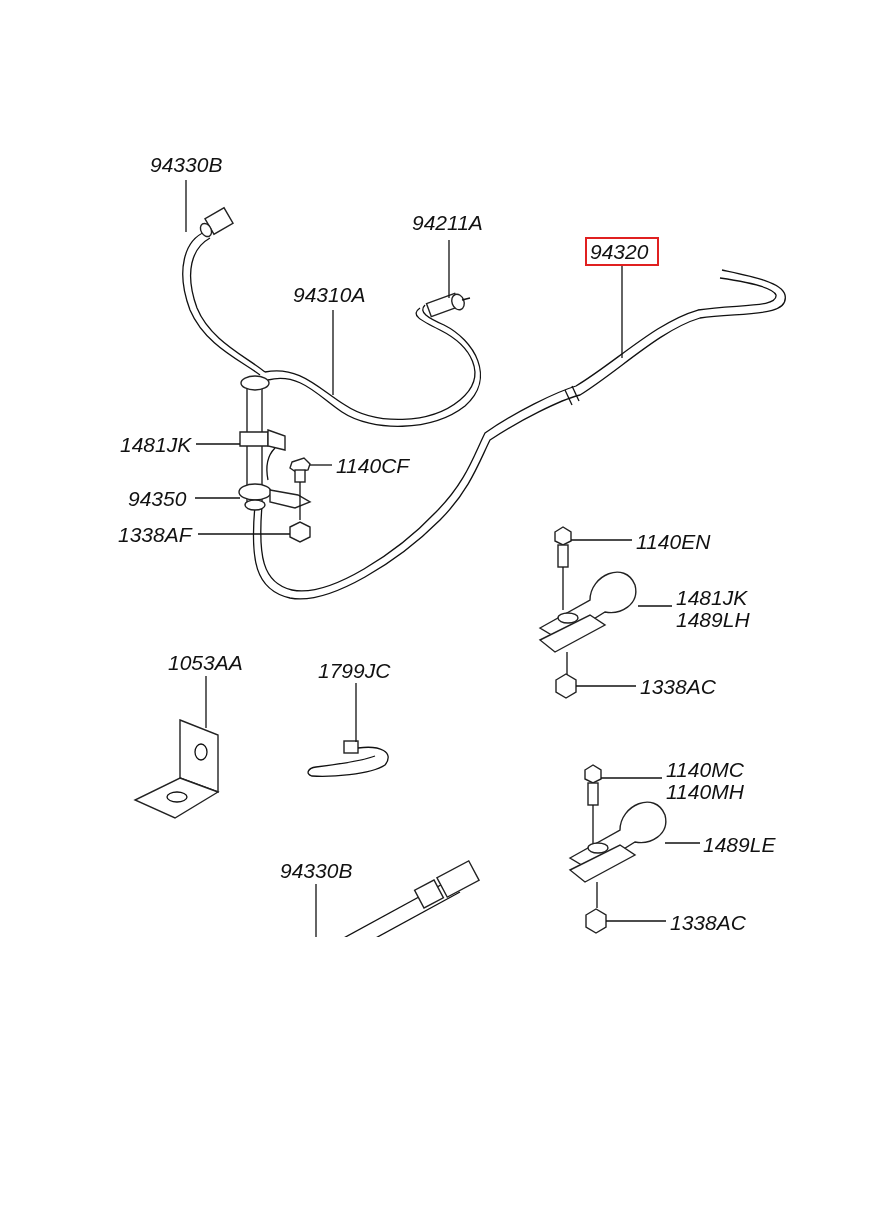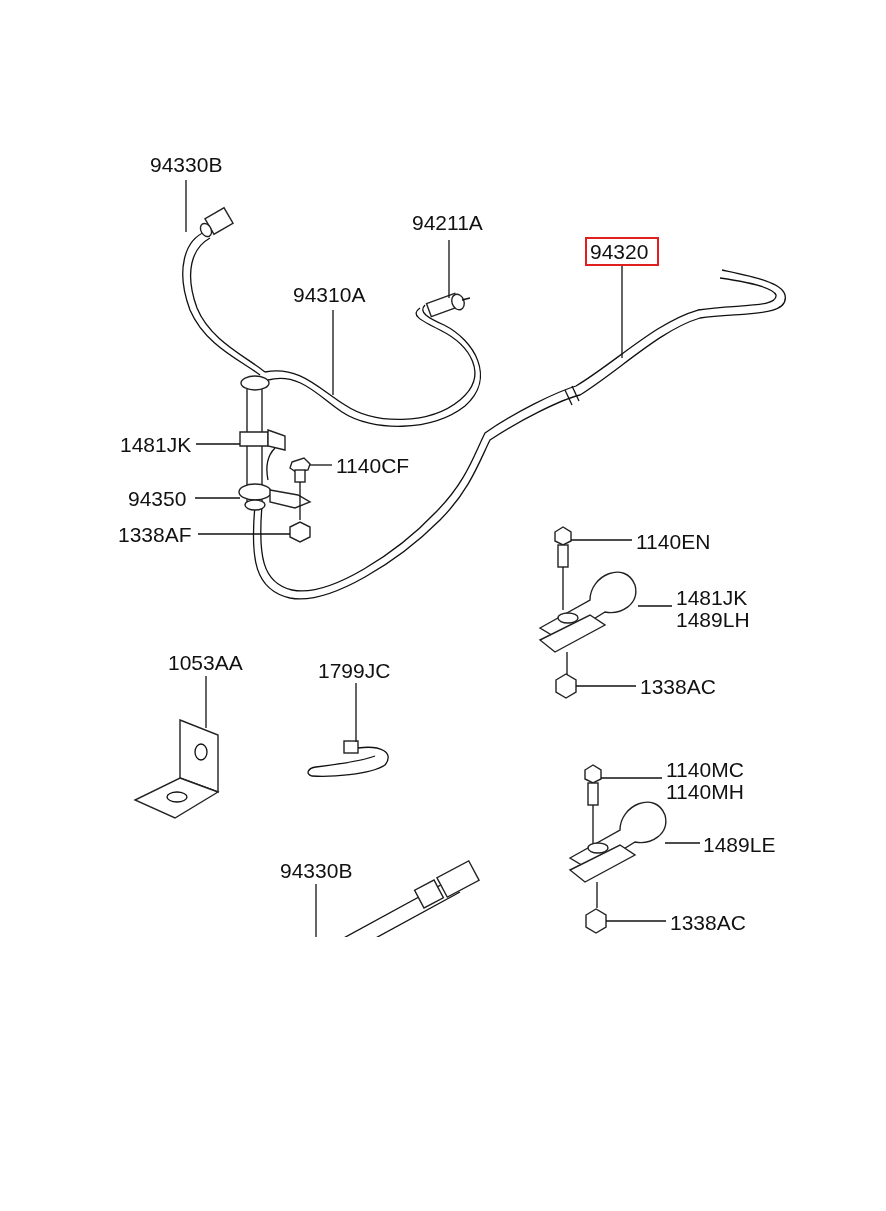--- a/index.html
+++ b/index.html
@@ -1,16 +1,16 @@
 <!DOCTYPE html>
 <html><head>
 <meta charset="utf-8">
 <style>
   html,body{margin:0;padding:0;background:#fff;}
-  #wrap{position:relative;width:886px;height:937px;background:#fff;overflow:hidden;}
+  #wrap{position:relative;width:886px;height:937px;background:#fff;overflow:hidden;font-style:italic;}
   svg{position:absolute;left:0;top:0;}
   .lbl{font-family:"Liberation Sans",sans-serif;font-size:21px;fill:#111;}
   .ln{stroke:#111;stroke-width:1.3;fill:none;}
   .part{stroke:#222;stroke-width:1.4;fill:#fff;}
   .hl{stroke:#e02020;stroke-width:2;fill:none;}
 </style>
 </head>
 <body>
 
 <div id="wrap">

